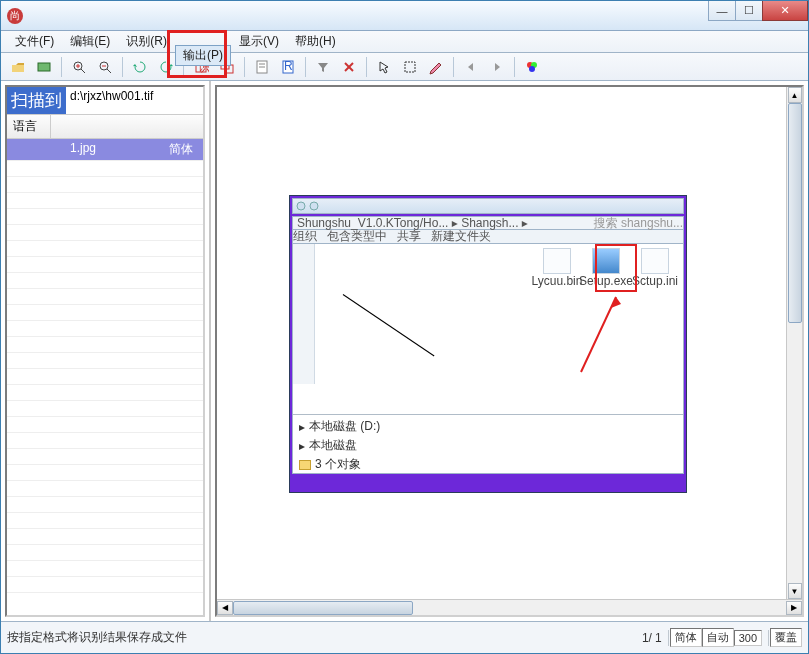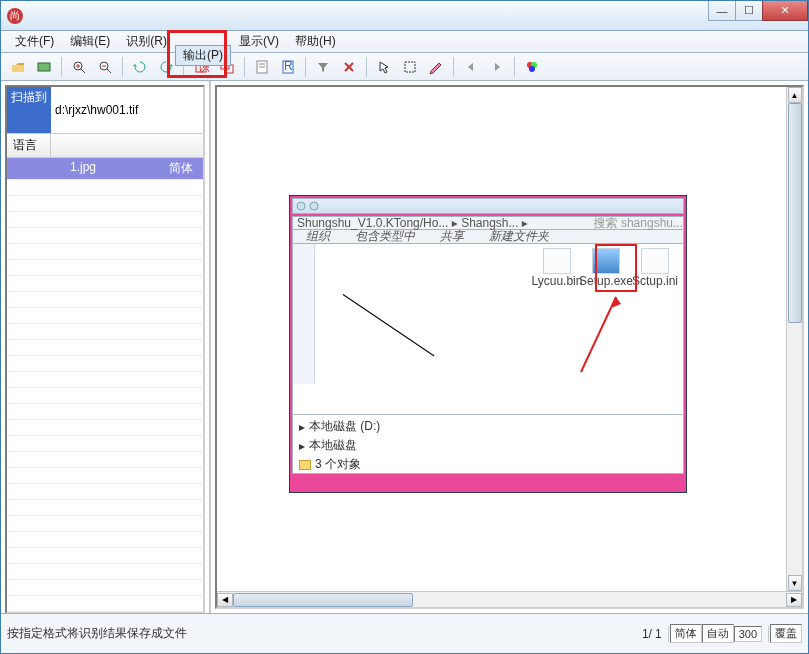--- a/index.html
+++ b/index.html
@@ -17,58 +17,58 @@
 .dropdown { position: absolute; top: 20px; left: 184px; background: #fff; border: 1px solid #8ca7c4; width: 138px; z-index: 50; }
 .dropdown-item { padding: 3px 8px; background: #3d6dcc; color: #fff; }
 .toolbar { height: 28px; background: linear-gradient(to bottom, #f7f9fc, #ebf0f7); border-bottom: 1px solid #a0b4c8; display: flex; align-items: center; padding-left: 6px; gap: 4px; }
 .tool-sep { width: 1px; height: 20px; background: #b8c8d8; margin: 0 2px; }
 .tool-btn { width: 22px; height: 22px; display: flex; align-items: center; justify-content: center; border: 1px solid transparent; }
 .highlight-red { position: absolute; left: 167px; top: 30px; width: 60px; height: 48px; border: 3px solid #e02020; z-index: 60; pointer-events: none; }
 .main-area { flex: 1; display: flex; overflow: hidden; }
 .left-panel { width: 210px; border-right: 2px solid #c8c8c8; display: flex; flex-direction: column; padding: 4px; }
 .left-panel-inner { border: 2px inset #d0d0d0; flex: 1; display: flex; flex-direction: column; background: #fff; }
 .scan-path { display: flex; border-bottom: 1px solid #ccc; }
-.scan-label { background: #3d6dcc; color: #fff; padding: 2px 4px; font-size: 12px; text-align: center; }
-.scan-value { padding: 16px 4px; font-size: 12px; color: #000; flex: 1; white-space: nowrap; overflow: hidden; }
+.scan-label { background: #3d6dcc; color: #fff; padding: 2px 4px; font-size: 17px; text-align: center; }
+.scan-value { padding: 2px 4px; font-size: 12px; color: #000; flex: 1; white-space: nowrap; overflow: hidden; }
 .file-header { display: flex; background: linear-gradient(to bottom,#fdfdfd,#ececec); border-bottom: 1px solid #ccc; }
 .file-header .col { padding: 3px 6px; border-right: 1px solid #ccc; }
 .col-file { flex: 1; }
 .col-lang { width: 44px; }
 .file-row { display: flex; background: #8a8ae0; color: #fff; border-bottom: 1px solid #eee; text-align: center; }
 .file-row .cell { padding: 2px 6px; }
 .empty-rows { display: flex; flex-direction: column; }
 .empty-row { height: 16px; border-bottom: 1px solid #eee; }
 .right-panel { flex: 1; position: relative; background: #fff; display: flex; flex-direction: column; }
 .canvas-scroll { flex: 1; border: 2px inset #d0d0d0; margin: 4px; position: relative; overflow: hidden; background: #fff; }
-.canvas-inner { position: absolute; left: 72px; top: 108px; width: 398px; height: 298px; border: 1px solid #2a3b5a; background: #ec4899; }
+.canvas-inner { position: absolute; left: 72px; top: 108px; width: 398px; height: 298px; border: 1px solid #2a3b5a; background: #6d28d9; }
 .mock-window { position: absolute; inset: 2px; }
 .mock-titlebar { height: 16px; background: linear-gradient(to bottom,#e6eef7,#cfe0f0); border: 1px solid #a0b4c8; display: flex; align-items: center; padding-left: 3px; gap: 3px; }
 .mock-nav { margin-top: 2px; height: 14px; background: #f0f4f8; border: 1px solid #a0b4c8; display: flex; align-items: center; font-size: 8px; color: #555; padding-left: 4px; }
-.mock-toolbar { height: 14px; background: #eef3f8; border: 1px solid #a0b4c8; border-top: none; display: flex; align-items: center; font-size: 8px; color: #555; padding-left: 13px; gap: 25px; font-style: italic; }
+.mock-toolbar { height: 14px; background: #eef3f8; border: 1px solid #a0b4c8; border-top: none; display: flex; align-items: center; font-size: 8px; color: #555; padding-left: 0; gap: 10px; }
 .mock-body { position: relative; height: 230px; border: 1px solid #a0b4c8; border-top: none; background: #fff; }
 .mock-sidebar { position: absolute; left: 0; top: 0; width: 22px; height: 140px; background: #f0f4f8; border-right: 1px solid #d0dae4; }
 .mock-files { position: absolute; right: 10px; top: 4px; display: flex; gap: 13px; }
 .mock-file { width: 36px; height: 40px; display: flex; flex-direction: column; align-items: center; font-size: 7px; color: #444; }
 .mock-file .ico { width: 28px; height: 28px; background: #fafcfe; border: 1px solid #c8d4e0; }
 .mock-red-box { position: absolute; right: 46px; top: 0px; width: 42px; height: 48px; border: 2px solid #e02020; }
 .mock-arrow { position: absolute; right: 62px; top: 48px; }
 .mock-line { position: absolute; left: 50px; top: 50px; width: 110px; height: 1px; background: #000; transform: rotate(34deg); transform-origin: left center; }
 .mock-divider { position: absolute; left: 0; right: 0; top: 170px; height: 1px; background: #b0bcc8; }
 .mock-bottom-list { position: absolute; left: 6px; top: 174px; font-size: 8px; color: #333; }
 .mock-bottom-list .item { display: flex; align-items: center; gap: 4px; margin-bottom: 2px; }
 .mock-folder-ico { width: 12px; height: 10px; background: #f7d774; border: 1px solid #c7a030; }
 .scrollbar-h { position: absolute; left: 0; right: 0; bottom: 0; height: 16px; background: #f0f0f0; border-top: 1px solid #c8c8c8; display: flex; align-items: center; }
 .scroll-btn { width: 16px; height: 14px; background: linear-gradient(to bottom,#fdfdfd,#e0e0e0); border: 1px solid #aeb8c2; display: flex; align-items: center; justify-content: center; font-size: 8px; }
 .scroll-track { flex: 1; height: 14px; position: relative; }
 .scroll-thumb { position: absolute; left: 0; top: 0; height: 14px; width: 180px; background: linear-gradient(to bottom,#e6ecf2,#c8d4e0); border: 1px solid #8ca7c4; border-radius: 2px; }
 .scrollbar-v { position: absolute; right: 0; top: 0; bottom: 16px; width: 16px; background: #f0f0f0; border-left: 1px solid #c8c8c8; display: flex; flex-direction: column; align-items: center; }
 .scroll-btn-v { height: 16px; width: 14px; background: linear-gradient(to bottom,#fdfdfd,#e0e0e0); border: 1px solid #aeb8c2; display: flex; align-items: center; justify-content: center; font-size: 8px; }
 .scroll-track-v { flex: 1; width: 14px; position: relative; }
 .scroll-thumb-v { position: absolute; left: 0; top: 0; width: 14px; height: 220px; background: linear-gradient(to right,#e6ecf2,#c8d4e0); border: 1px solid #8ca7c4; border-radius: 2px; }
-.statusbar { height: 40px; border-top: 1px solid #a0b4c8; background: #f2f5f9; display: flex; align-items: center; padding: 0 6px; font-size: 12px; color: #333; }
+.statusbar { height: 32px; border-top: 1px solid #a0b4c8; background: #f2f5f9; display: flex; align-items: center; padding: 0 6px; font-size: 12px; color: #333; }
 .status-left { flex: 1; }
 .status-group { display: flex; align-items: center; gap: 3px; margin-left: 10px; }
 .status-field { border: 1px inset #c8c8c8; padding: 1px 4px; background: #fff; font-size: 11px; min-width: 18px; text-align: center; }
 .status-sep { width: 2px; height: 16px; border-left: 1px solid #c0c8d0; margin-left: 6px; }
 </style>
 </head>
 <body>
 
 <div class="window">
 

